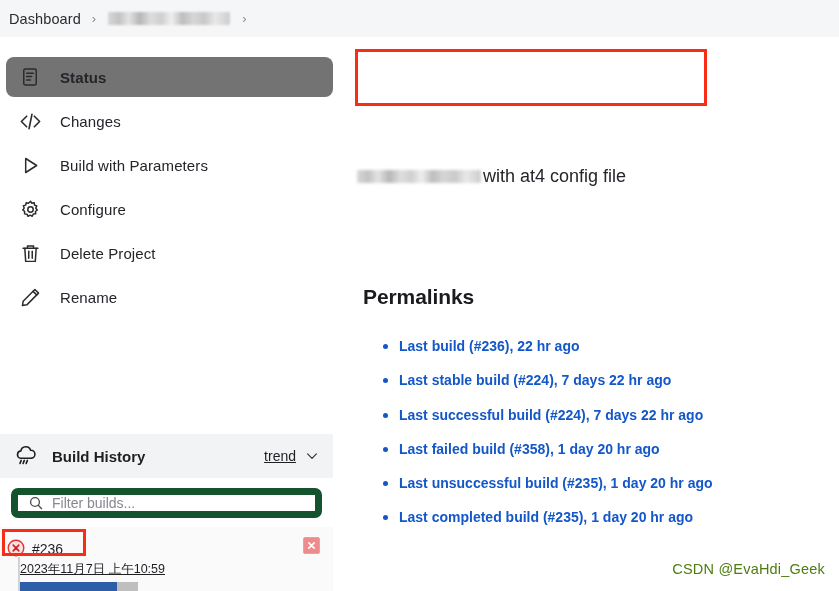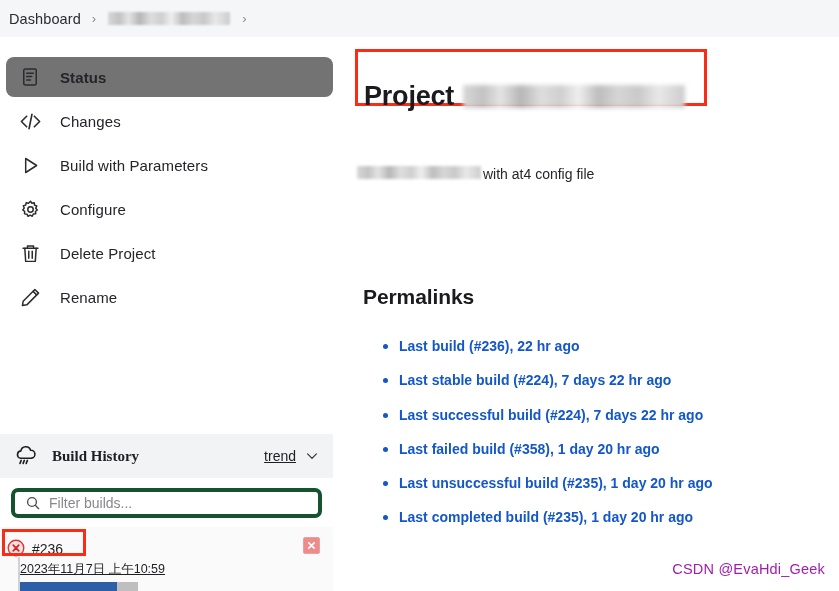--- a/index.html
+++ b/index.html
@@ -108,40 +108,39 @@
     width: 26px; height: 26px;
     margin-right: 13px;
     color: #1f1f23;
     display: flex; align-items: center; justify-content: center;
   }
   #bh-title {
     font-size: 15px;
     font-weight: bold;
     color: #1f1f23;
     flex: 1;
-    font-family: Liberation Serif, serif;
   }
   #bh-trend {
     font-size: 14px;
     color: #1f1f23;
     text-decoration: underline;
     cursor: pointer;
     margin-right: 9px;
   }
   #bh-chevron {
     width: 14px; height: 14px;
     color: #303036;
     display: flex; align-items: center; justify-content: center;
   }
 
   #filter-row { padding: 10px 11px 9px 11px; background: #ffffff; }
   #filter-builds-input-wrap {
     position: relative;
     height: 30px;
-    border: 4px solid #14532d;
+    border: 7px solid #14532d;
     border-radius: 7px;
     background: #fff;
     display: flex;
     align-items: center;
     box-sizing: border-box;
   }
   #filter-search-icon {
     width: 16px; height: 16px;
     margin: 0 8px 0 10px;
     color: #4b4b52;
@@ -259,24 +258,24 @@
     width: 222px;
     height: 23px;
     margin-left: 9px;
     align-self: center;
     filter: blur(2.2px);
   }
   #project-description {
     position: absolute;
     left: 2px;
     top: 129px;
-    font-size: 14px;
+    font-size: 18px;
     color: #25252b;
     display: flex;
-    align-items: flex-start;
+    align-items: center;
     white-space: nowrap;
   }
   #desc-redacted {
     width: 124px;
     height: 13px;
     margin-right: 2px;
     filter: blur(1.8px);
   }
 
   #permalinks-heading {
@@ -310,21 +309,21 @@
     cursor: pointer;
     white-space: nowrap;
   }
 
   
   #watermark {
     position: absolute;
     right: 14px;
     bottom: 14px;
     font-size: 14.5px;
-    color: #a21caf;
+    color: #4d7c0f;
     letter-spacing: .2px;
     font-family: "Liberation Sans", "DejaVu Sans", sans-serif;
   }
 </style>
 </head>
 <body>
 
 <div id="breadcrumb-bar">
   <span class="crumb">Dashboard</span>
   <span class="crumb-sep">›</span>
@@ -462,24 +461,20 @@
     </div>
   </div>
 </div>
 
 <div id="build-number-annotation" style="position:absolute;left:2px;top:529px;width:84px;height:27px;border:3px solid #f92c15;box-sizing:border-box;pointer-events:none;"></div>
 
 <div id="main">
 
   <div id="project-title-box"></div>
 
-  <h1 id="project-title">
-    <span>Project</span>
-    <span class="redacted" id="project-title-redacted"></span>
-  </h1>
 
   <div id="project-description">
     <span class="redacted" id="desc-redacted"></span>
     <span>with at4 config file</span>
   </div>
 
   <h2 id="permalinks-heading">Permalinks</h2>
 
   <ul id="permalinks-list">
     <li><a class="permalink">Last build (#236), 22 hr ago</a></li>

